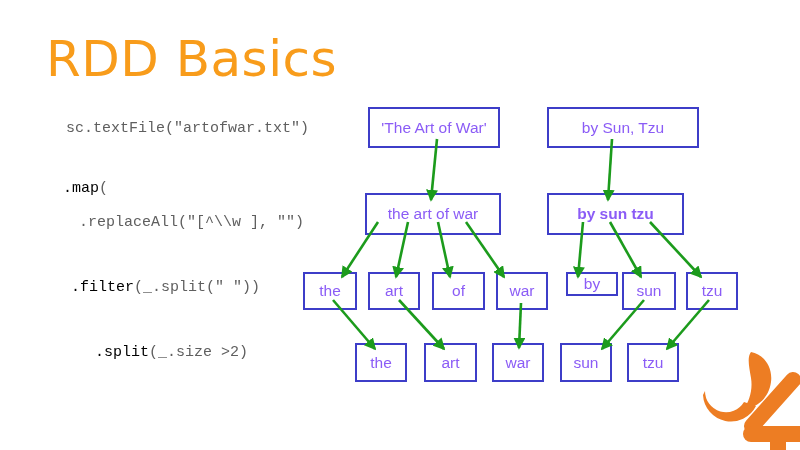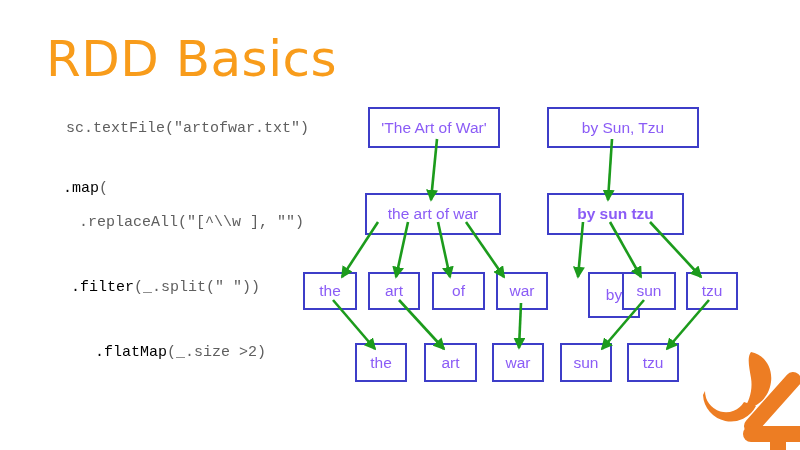--- a/index.html
+++ b/index.html
@@ -49,33 +49,33 @@
 
 <div class="slide">
 
   <div class="title">RDD Basics</div>
 
   <div class="code-layer">
       <div class="code-line" style="left: 66px; top: 120px;">sc.textFile("artofwar.txt")</div>
       <div class="code-line" style="left: 63px; top: 180px;"><b>.map</b>(</div>
       <div class="code-line" style="left: 79px; top: 214px;">.replaceAll("[^\\w ], "")</div>
       <div class="code-line" style="left: 71px; top: 279px;"><b>.filter</b>(_.split(" "))</div>
-      <div class="code-line" style="left: 95px; top: 344px;"><b>.flatMap</b>(_.size &gt;2)</div>
+      <div class="code-line" style="left: 95px; top: 344px;"><b>.split</b>(_.size &gt;2)</div>
     </div>
 
   <div class="nodes-layer">
       <div class="node" style="left: 368px; top: 107px; width: 132px; height: 41px;">'The Art of War'</div>
       <div class="node" style="left: 547px; top: 107px; width: 152px; height: 41px;">by Sun, Tzu</div>
       <div class="node" style="left: 365px; top: 193px; width: 136px; height: 42px;">the art of war</div>
       <div class="node" style="left: 547px; top: 193px; width: 137px; height: 42px; font-weight: bold;">by sun tzu</div>
       <div class="node" style="left: 303px; top: 272px; width: 54px; height: 38px;">the</div>
       <div class="node" style="left: 368px; top: 272px; width: 52px; height: 38px;">art</div>
       <div class="node" style="left: 432px; top: 272px; width: 53px; height: 38px;">of</div>
       <div class="node" style="left: 496px; top: 272px; width: 52px; height: 38px;">war</div>
-      <div class="node" style="left: 588px; top: 272px; width: 52px; height: 46px;">by</div>
+      <div class="node" style="left: 566px; top: 272px; width: 52px; height: 24px;">by</div>
       <div class="node" style="left: 622px; top: 272px; width: 54px; height: 38px;">sun</div>
       <div class="node" style="left: 686px; top: 272px; width: 52px; height: 38px;">tzu</div>
       <div class="node" style="left: 355px; top: 343px; width: 52px; height: 39px;">the</div>
       <div class="node" style="left: 424px; top: 343px; width: 53px; height: 39px;">art</div>
       <div class="node" style="left: 492px; top: 343px; width: 52px; height: 39px;">war</div>
       <div class="node" style="left: 560px; top: 343px; width: 52px; height: 39px;">sun</div>
       <div class="node" style="left: 627px; top: 343px; width: 52px; height: 39px;">tzu</div>
     </div>
 
   <svg class="edges-layer" width="800" height="450" viewBox="0 0 800 450">

